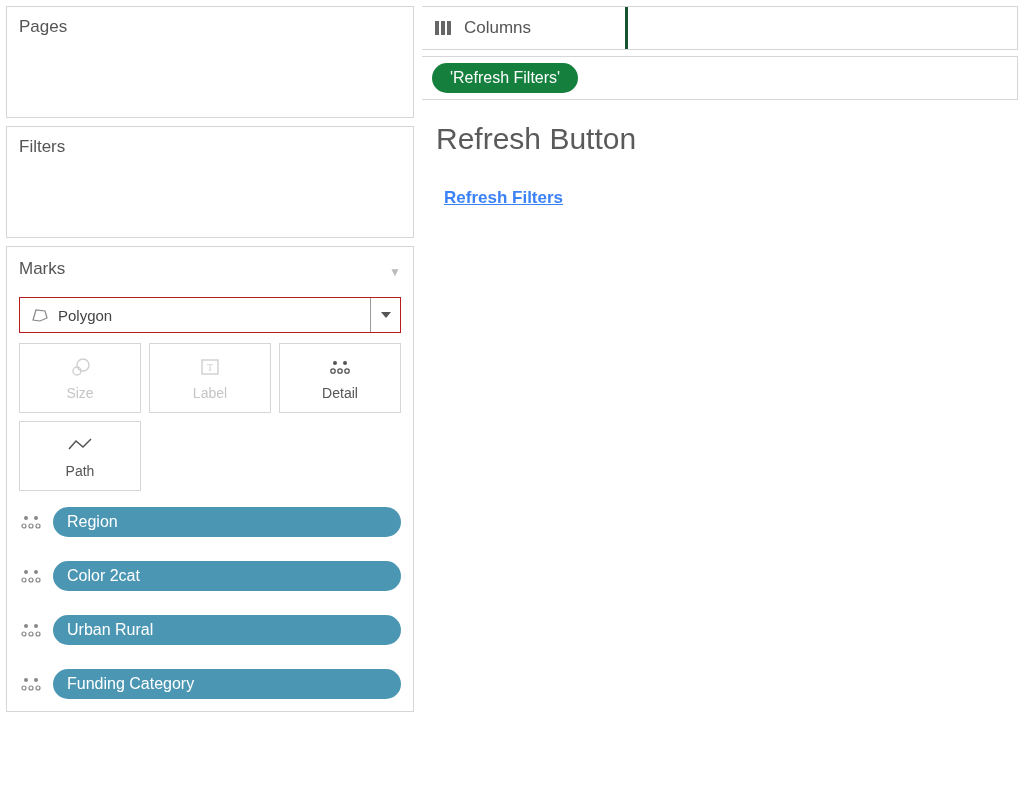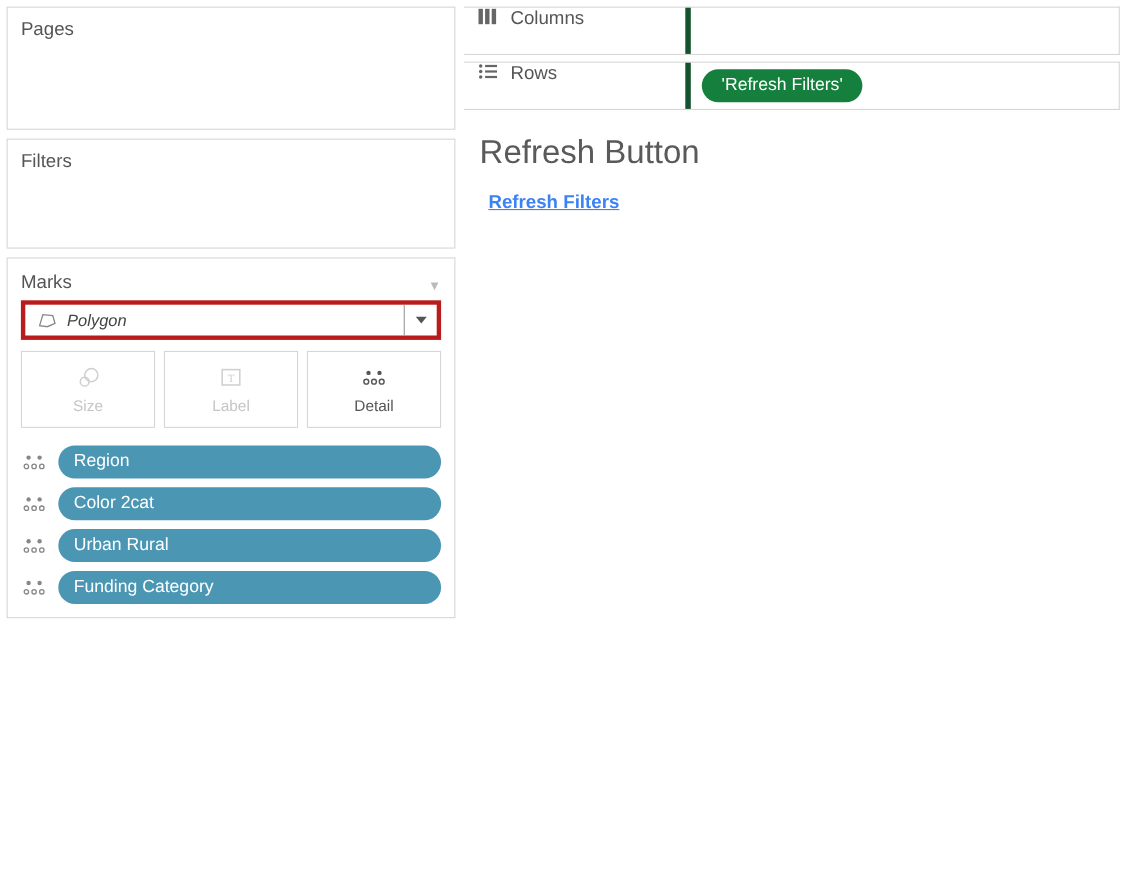--- a/index.html
+++ b/index.html
@@ -35,39 +35,38 @@
     border: 1px solid #d6d6d6;
     background: #fff;
     padding: 10px 12px;
   }
   .card-title {
     font-size: 17px;
     color: #555;
     font-weight: 400;
   }
   .card-pages { height: 112px; }
-  .card-filters { height: 100px; }
+  .card-filters { height: 112px; }
   .card-marks { padding: 12px; }
   .marks-header {
     display: flex;
     justify-content: space-between;
     align-items: flex-end;
-    margin-bottom: 6px;
+    margin-bottom: 18px;
   }
   .marks-header .chev {
     color: #bbb;
     font-size: 12px;
   }
   .mark-type-select {
     display: flex;
     align-items: stretch;
-    border: 4px solid #b91c1c;
+    border: 1px solid #b91c1c;
     height: 36px;
     background: #fff;
-    font-style: italic;
   }
   .mark-type-main {
     flex: 1;
     display: flex;
     align-items: center;
     gap: 10px;
     padding: 0 12px;
   }
   .mark-type-dd {
     width: 30px;
@@ -117,21 +116,21 @@
     position: absolute;
     width: 8px;
     height: 8px;
     border-radius: 50%;
   }
   .color-dots .d1 { top: 0; left: 2px; background: #e98f54; }
   .color-dots .d2 { top: 0; right: 2px; background: #e2719f; }
   .color-dots .d3 { bottom: 0; left: 2px; background: #e8a56b; }
   .color-dots .d4 { bottom: 0; right: 2px; background: #7ca7d8; }
   
-  .pill-list { margin-top: 16px; display: flex; flex-direction: column; gap: 8px; }
+  .pill-list { margin-top: 16px; display: flex; flex-direction: column; gap: 24px; }
   .pill-row { display: flex; align-items: center; gap: 10px; }
   .pill-row-icon { width: 24px; display: flex; align-items: center; justify-content: center; }
   .pill {
     flex: 1;
     background: #4b97b3;
     color: #fff;
     border-radius: 16px;
     height: 30px;
     display: flex;
     align-items: center;
@@ -151,44 +150,44 @@
   
   .shelf-row {
     display: flex;
     align-items: stretch;
     border: 1px solid #d6d6d6;
     border-left: none;
     height: 44px;
   }
   .shelf-label {
     width: 206px;
-    border-right: 5px solid #14532d;
-    display: flex;
-    align-items: flex-start;
+    border-right: 3px solid #14532d;
+    display: flex;
+    align-items: center;
     gap: 12px;
     padding: 0 12px;
     color: #555;
     font-size: 17px;
   }
   .shelf-content {
     flex: 1;
     display: flex;
     align-items: center;
     padding: 0 10px;
   }
   .shelf-gap { height: 6px; }
   .viz-area {
     margin-top: 14px;
     padding: 8px 14px;
   }
   .viz-title {
     font-size: 30px;
     font-weight: 300;
     color: #5a5a5a;
-    margin-bottom: 18px;
+    margin-bottom: 32px;
   }
   .viz-link {
     color: #3b82f6;
     font-size: 17px;
     font-weight: 600;
     text-decoration: underline;
     padding-left: 8px;
     cursor: pointer;
   }
   
@@ -257,20 +256,30 @@
                 <circle cx="7" cy="5" r="2" fill="#555"></circle>
                 <circle cx="17" cy="5" r="2" fill="#555"></circle>
                 <circle cx="5" cy="13" r="2.2" fill="none" stroke="#555" stroke-width="1.3"></circle>
                 <circle cx="12" cy="13" r="2.2" fill="none" stroke="#555" stroke-width="1.3"></circle>
                 <circle cx="19" cy="13" r="2.2" fill="none" stroke="#555" stroke-width="1.3"></circle>
               </svg>
             </span>
           </div>
           <span>Detail</span>
         </div>
+        <div class="mark-cell">
+          <div class="iconwrap">
+            <span>
+              <svg width="26" height="16" viewBox="0 0 26 16">
+                <polyline points="2,12 9,4 16,10 24,2" fill="none" stroke="#555" stroke-width="1.5"></polyline>
+              </svg>
+            </span>
+          </div>
+          <span>Path</span>
+        </div>
       </div>
 
       <div class="pill-list">
         <div class="pill-row">
           <span class="pill-row-icon">
             <svg width="24" height="18" viewBox="0 0 24 18">
               <circle cx="7" cy="5" r="2" fill="#888"></circle>
                 <circle cx="17" cy="5" r="2" fill="#888"></circle>
               <circle cx="5" cy="13" r="2" fill="none" stroke="#888" stroke-width="1.2"></circle>
               <circle cx="12" cy="13" r="2" fill="none" stroke="#888" stroke-width="1.2"></circle>
@@ -340,33 +349,20 @@
           </svg>
         </span>
         <span>Columns</span>
       </div>
       <div class="shelf-content"></div>
     </div>
 
     <div class="shelf-gap"></div>
 
     <div class="shelf-row">
-      <div class="shelf-label">
-        <span>
-          <svg width="18" height="16" viewBox="0 0 18 16">
-            <circle cx="3" cy="3" r="1.6" fill="#666"></circle>
-              <rect x="7" y="2" width="11" height="2" fill="#666"></rect>
-            <circle cx="3" cy="8" r="1.6" fill="#666"></circle>
-              <rect x="7" y="7" width="11" height="2" fill="#666"></rect>
-            <circle cx="3" cy="13" r="1.6" fill="#666"></circle>
-              <rect x="7" y="12" width="11" height="2" fill="#666"></rect>
-          </svg>
-        </span>
-        <span>Rows</span>
-      </div>
       <div class="shelf-content">
         <div class="pill-inline">
           <span>'Refresh Filters'</span>
         </div>
       </div>
     </div>
 
     <div class="viz-area">
       <div class="viz-title">Refresh Button</div>
       <span class="viz-link">Refresh Filters</span>

